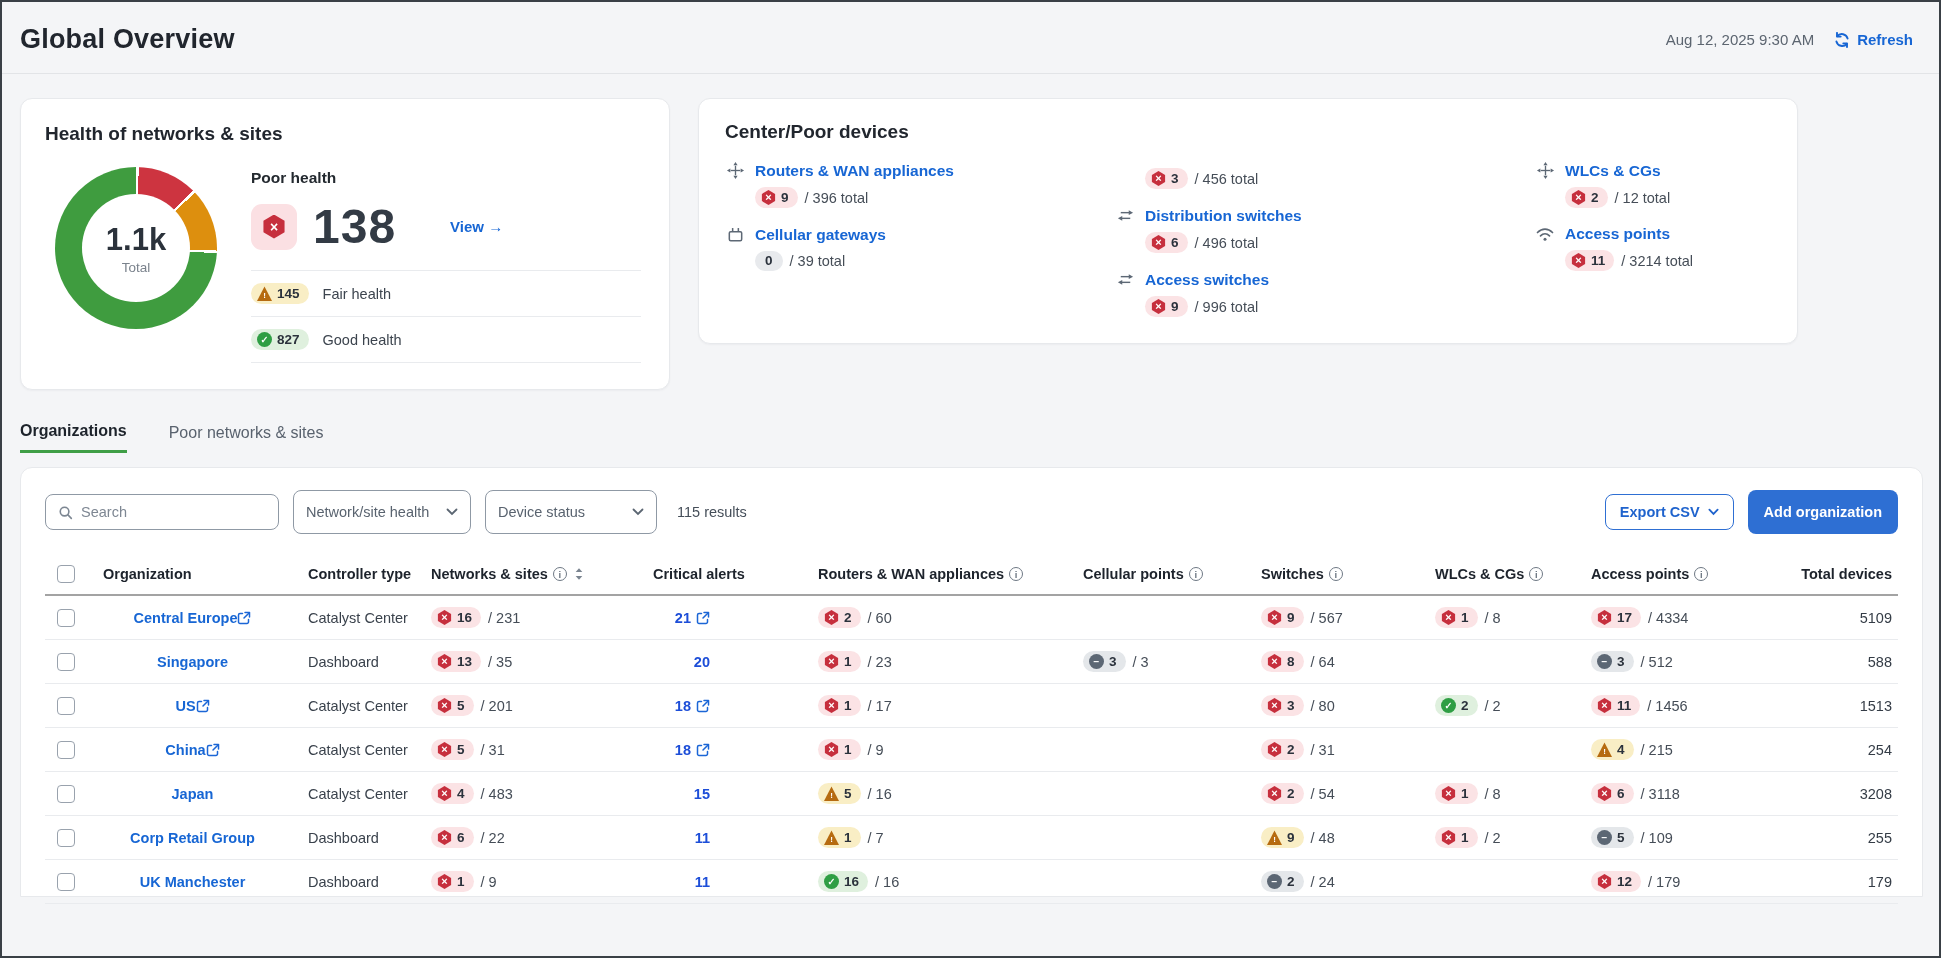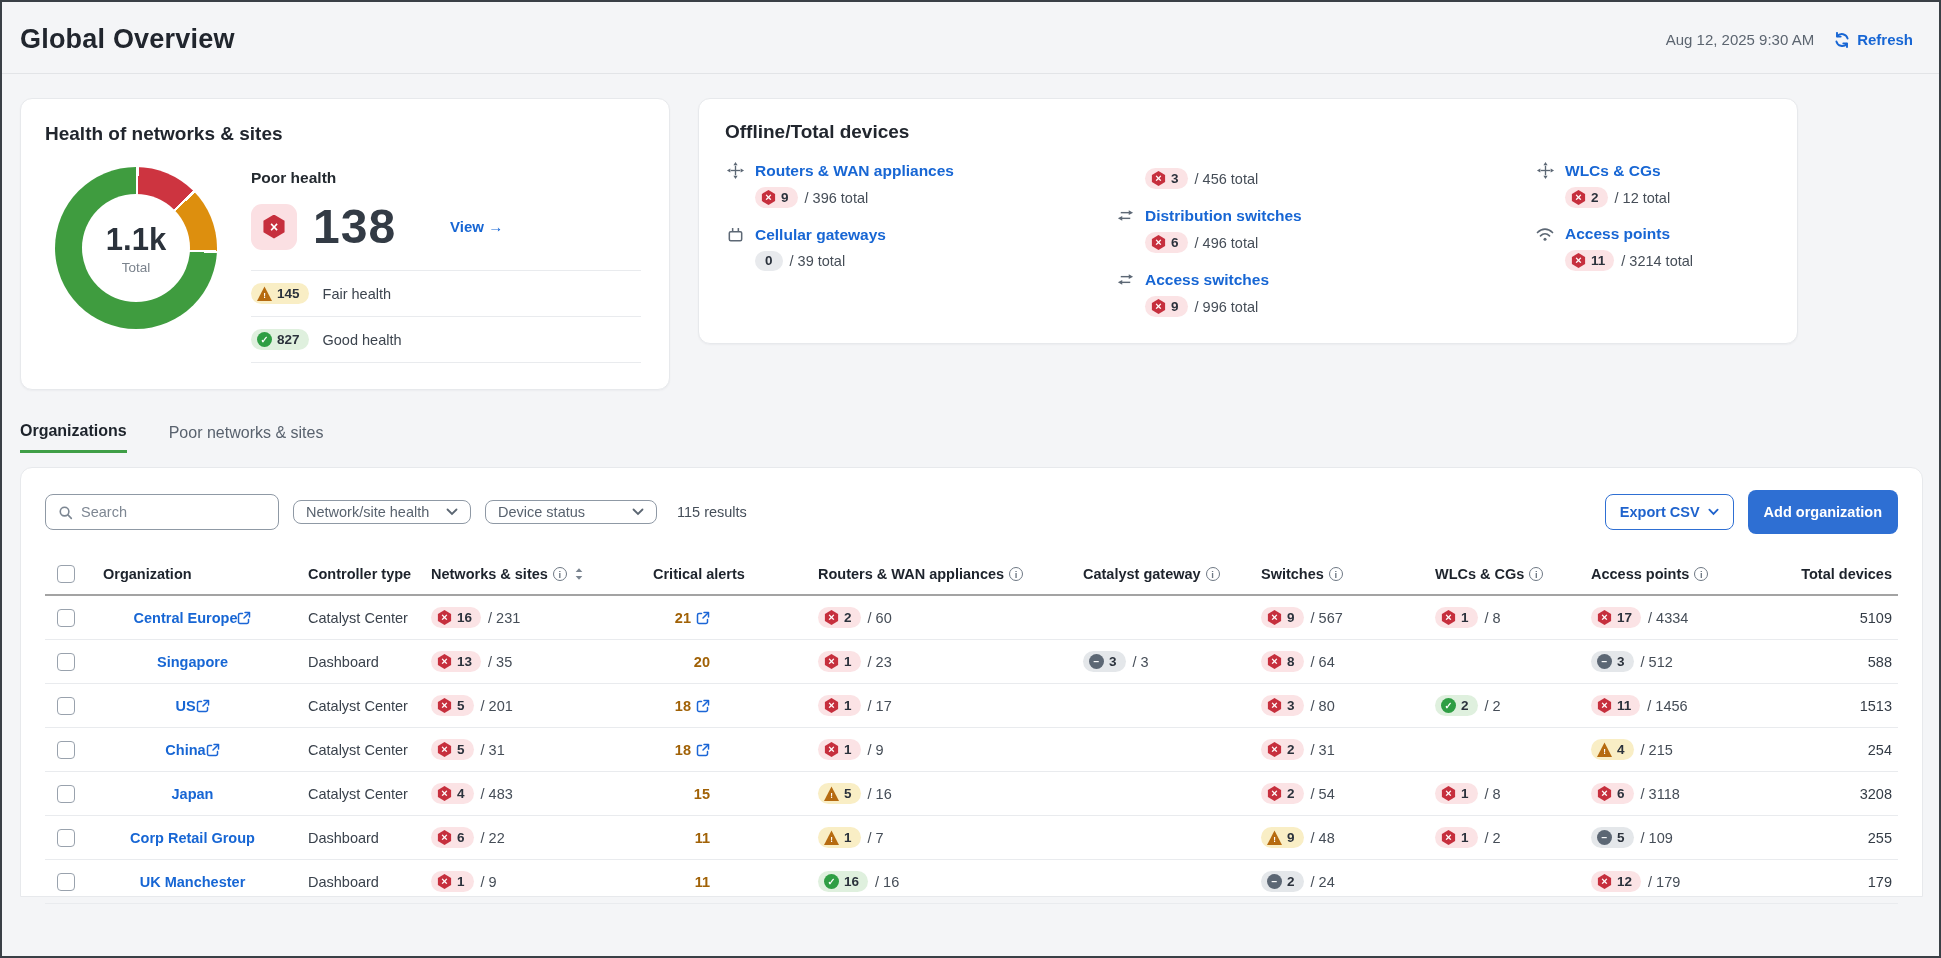--- a/index.html
+++ b/index.html
@@ -84,41 +84,41 @@
   .panel {
     margin: 14px 16px 0 18px;
     background:#fff; border:1px solid #e7e9ec; border-radius:12px 12px 0 0;
     padding: 22px 24px 0 24px;
     height: 430px;
   }
   .toolbar { display:flex; align-items:center; gap:14px; }
   .searchbox { display:flex; align-items:center; gap:8px; width:234px; height:36px; border:1.5px solid #8f99a5; border-radius:8px; padding:0 12px; background:#fff; }
   .searchbox input { border:none; outline:none; font-size:14.5px; color:#39414b; width:100%; font-family:inherit; background:transparent; }
   .searchbox input::placeholder { color:#7e8793; }
-  .filter { display:flex; align-items:center; justify-content:space-between; height:24px; border:1.5px solid #8f99a5; border-radius:8px; padding:0 12px; color:#59636f; font-size:14.5px; background:#fff; cursor:pointer; font-family:inherit; }
+  .filter { display:flex; align-items:center; justify-content:space-between; height:44px; border:1.5px solid #8f99a5; border-radius:8px; padding:0 12px; color:#59636f; font-size:14.5px; background:#fff; cursor:pointer; font-family:inherit; }
   .filter.f1 { width:178px; }
   .filter.f2 { width:172px; }
   .results { font-size:14.5px; color:#454e59; margin-left:6px; }
   .tb-spacer { flex:1; }
   .btn-export { display:flex; align-items:center; gap:8px; height:36px; padding:0 14px; border:1.7px solid #2e6fd3; border-radius:8px; background:#fff; color:#1f63cd; font-weight:700; font-size:14.5px; cursor:pointer; font-family:inherit; }
   .btn-add { height:44px; padding:0 16px; border:none; border-radius:8px; background:#2e6fd3; color:#fff; font-weight:700; font-size:14.5px; cursor:pointer; font-family:inherit; }
   
   .tgrid { display:grid; grid-template-columns: 58px 205px 123px 222px 165px 265px 178px 174px 156px 180px 1fr; align-items:center; }
   .thead { margin-top:20px; height:42px; border-bottom:2px solid #a3a3a3; }
   .th { display:flex; align-items:center; gap:5px; font-size:14.5px; font-weight:700; color:#1d232c; }
   .th.right, .cell.total { justify-content:flex-end; text-align:right; padding-right:6px; }
   .info-i { width:14px; height:14px; border:1.2px solid #6e7884; border-radius:50%; color:#6e7884; font-size:9.5px; font-weight:700; display:inline-flex; align-items:center; justify-content:center; cursor:pointer; flex:0 0 auto; }
   .trow { height:44px; border-bottom:1px solid #e9ebee; }
   .cell { display:flex; align-items:center; font-size:14.5px; color:#3a424c; }
   .checkbox { width:18px; height:18px; border:1.6px solid #99a2ad; border-radius:4px; background:#fff; display:inline-block; cursor:pointer; }
   .cell.chk { padding-left:12px; }
   .cell.org { justify-content:center; padding-right:26px; }
   .org-link { color:#1766d4; font-weight:700; font-size:14.5px; text-decoration:none; cursor:pointer; }
   .cell.alerts { justify-content:flex-end; gap:5px; padding-right:108px; }
-  .alert-link { color:#a16207; font-weight:700; font-size:14.5px; text-decoration:none; cursor:pointer; }
+  .alert-link { color:#1d4ed8; font-weight:700; font-size:14.5px; text-decoration:none; cursor:pointer; }
   .ext { display:inline-flex; cursor:pointer; }
   .cell.total { font-size:14.5px; color:#343c46; }
   .sort-ic { display:inline-flex; flex-direction:column; cursor:pointer; margin-left:2px; }
 </style>
 </head>
 <body>
 
 <div class="page">
 
   <div class="hdr">
@@ -172,21 +172,21 @@
                 <span class="glyph ok"></span>
                 <span>827</span>
               </span>
             <span class="hrow-label">Good health</span>
           </div>
         </div>
       </div>
     </div>
 
     <div class="card offline-card">
-      <div class="card-title">Offline/Total devices</div>
+      <div class="card-title">Center/Poor devices</div>
       <div class="dev-grid" id="devGrid">
           <div class="dev-col">
       <div class="dev-item">
         <div class="dev-head">
           <span class="dev-icon">
                   <svg width="19" height="19" viewBox="0 0 20 20" fill="#5d6875" stroke="#5d6875" stroke-width="1.4">
                     <line x1="10" y1="5" x2="10" y2="15"></line>
                     <line x1="5" y1="10" x2="15" y2="10"></line>
                     <polygon points="10,1 12.2,4.6 7.8,4.6" stroke="none"></polygon>
                     <polygon points="10,19 7.8,15.4 12.2,15.4" stroke="none"></polygon>
@@ -387,21 +387,21 @@
           </span>
         </div>
         <div class="th">
           <span>Critical alerts</span>
         </div>
         <div class="th">
           <span>Routers &amp; WAN appliances</span>
           <span class="info-i">i</span>
         </div>
         <div class="th">
-          <span>Catalyst gateway</span>
+          <span>Cellular points</span>
           <span class="info-i">i</span>
         </div>
         <div class="th">
           <span>Switches</span>
           <span class="info-i">i</span>
         </div>
         <div class="th">
           <span>WLCs &amp; CGs</span>
           <span class="info-i">i</span>
         </div>

